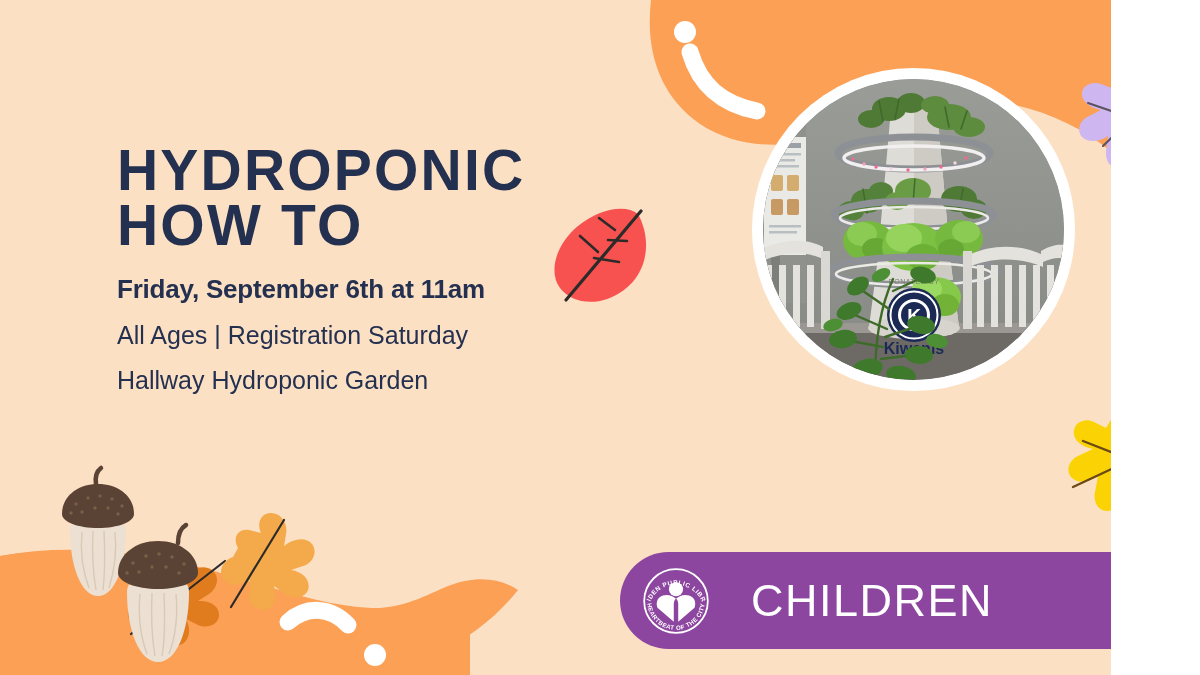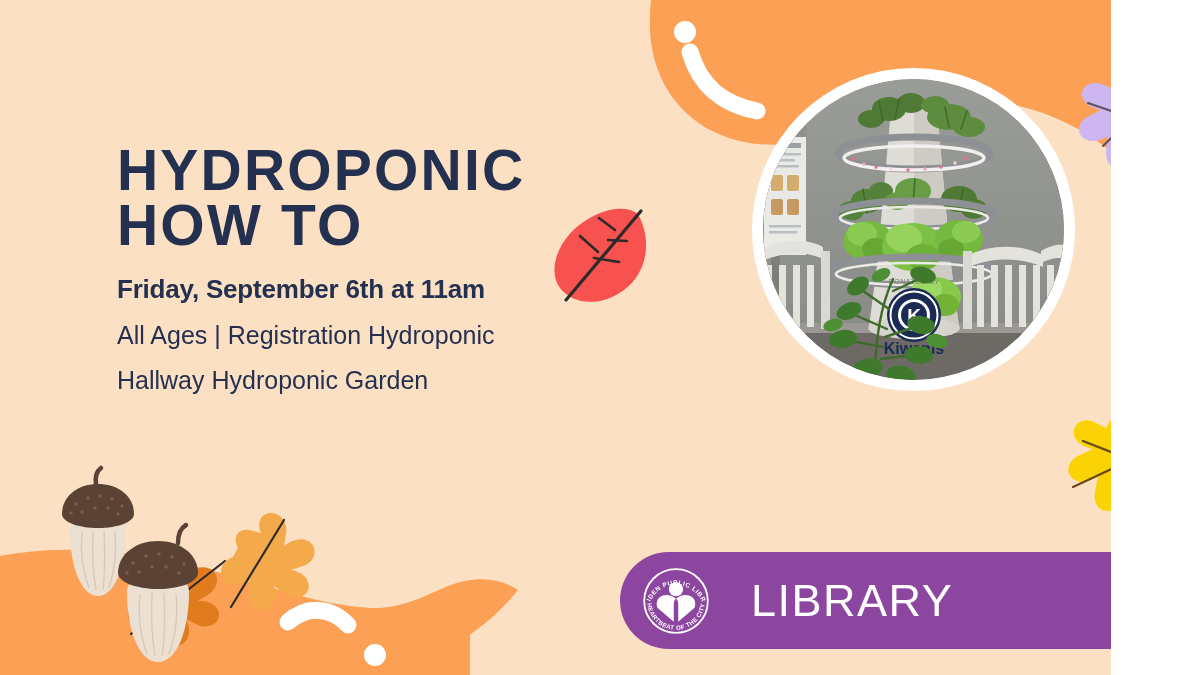--- a/index.html
+++ b/index.html
@@ -252,21 +252,21 @@
       </g>
     </g>
   </svg>
 
   <div id="text-block">
     <h1 id="headline">
       <span class="hl-line">HYDROPONIC</span>
       <span class="hl-line">HOW TO</span>
     </h1>
     <p id="subhead">Friday, September 6th at 11am</p>
-    <p class="detail-line">All Ages | Registration Hydroponic</p>
+    <p class="detail-line">All Ages | Registration Saturday</p>
     <p class="detail-line">Hallway Hydroponic Garden</p>
   </div>
 
   <div id="photo-circle">
     <div id="photo-inner">
       <svg id="photo-svg" viewBox="0 0 301 301" width="301" height="301" xmlns="http://www.w3.org/2000/svg">
         <defs>
           <clipPath id="circClip">
               <circle cx="150.5" cy="150.5" r="150.5"></circle>
             </clipPath>
@@ -454,16 +454,16 @@
                L47,55 C47,51 48,48 50,47 Z" fill="#ffffff"></path>
       <path d="M50,47 C56,41 66,40 72,45 C76,48 77,54 75,59 L53,78
                L53,55 C53,51 52,48 50,47 Z" fill="#ffffff"></path>
       <text font-family="Liberation Sans, sans-serif" font-size="8.6" font-weight="bold" fill="#ffffff" letter-spacing="0.7">
         <textPath href="#arcTop" startOffset="50%" text-anchor="middle">MERIDEN PUBLIC LIBRARY</textPath>
       </text>
       <text font-family="Liberation Sans, sans-serif" font-size="8.2" font-weight="bold" fill="#ffffff" letter-spacing="0.6">
         <textPath href="#arcBottom" startOffset="50%" text-anchor="middle">HEARTBEAT OF THE CITY</textPath>
       </text>
     </svg>
-    <div id="banner-label">LIBRARY</div>
+    <div id="banner-label">CHILDREN</div>
   </div>
 
 </div>
 
 </body></html>

